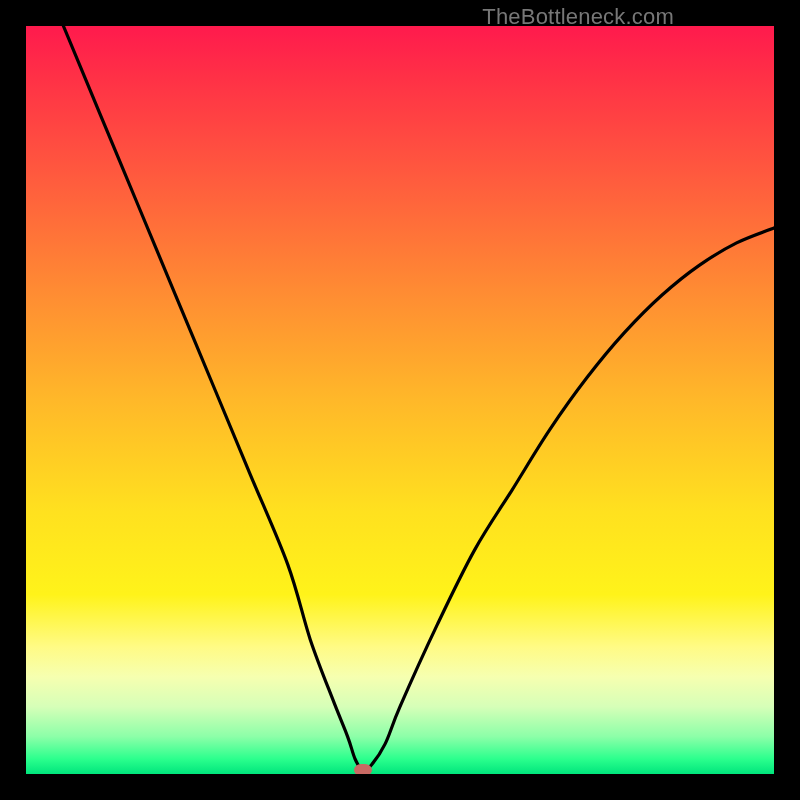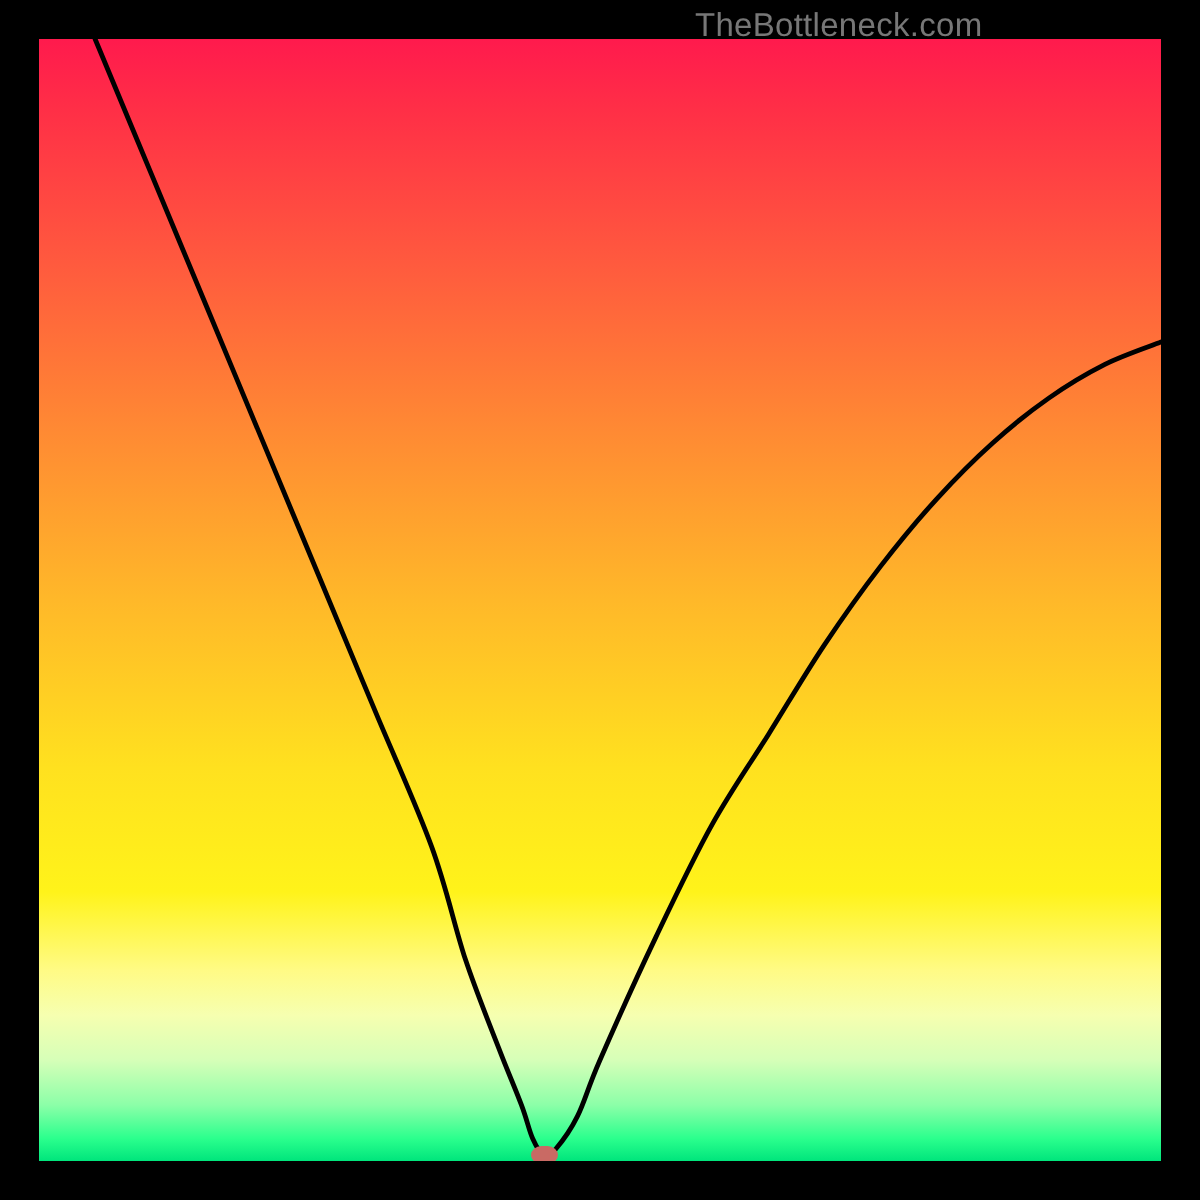--- a/index.html
+++ b/index.html
@@ -9,20 +9,21 @@
     height: 800px;
     background: #000;
     font-family: Arial, Helvetica, sans-serif;
     overflow: hidden;
   }
   .frame {
     position: relative;
     width: 667px;
     height: 800px;
     background: #000;
+    padding-left: 19px;
   }
   .watermark {
     position: absolute;
     top: 4px;
     right: 12px;
     color: #777;
     font-size: 22px;
     font-weight: 500;
     letter-spacing: 0.2px;
     user-select: none;

